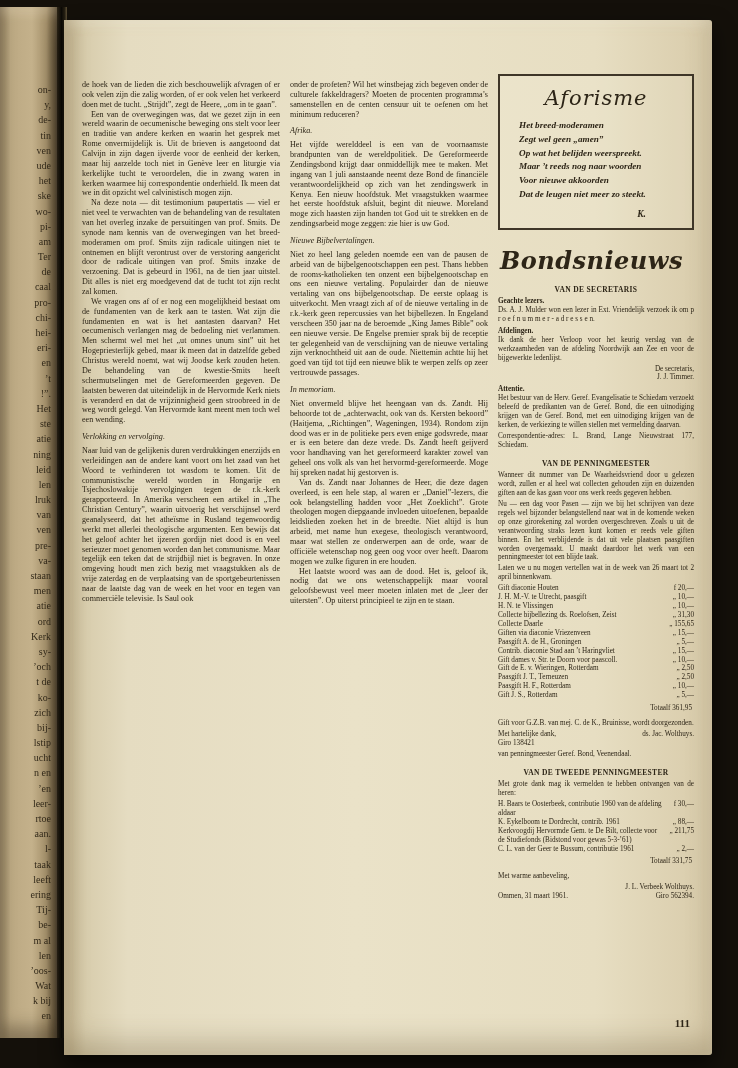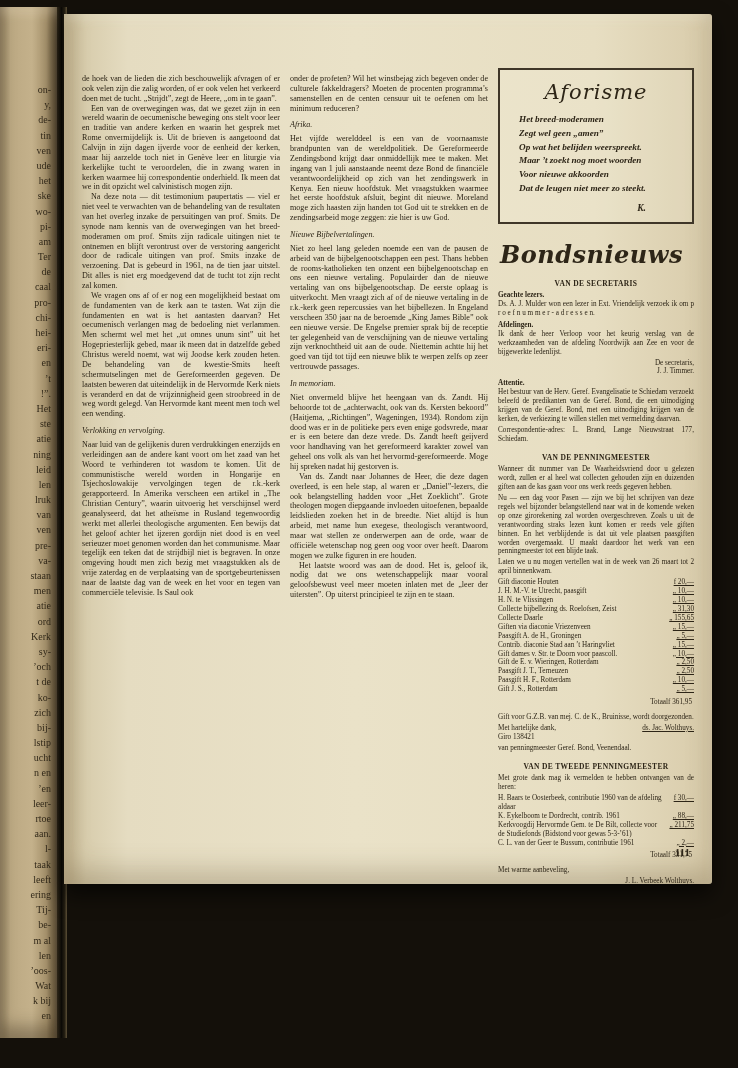--- a/index.html
+++ b/index.html
@@ -21,21 +21,21 @@
     padding:78px 7px 0 0;display:flex;flex-direction:column;align-items:flex-end;gap:5.2px;
     font-size:10px;line-height:1;color:#332a1a;
   }
   .spine-gap{
     position:absolute;left:57px;top:7px;width:10px;height:1031px;
     background:linear-gradient(90deg,#2e2617,#0c0a06 45%,#241e12 75%,#5e5138);
   }
 
   
   .page{
-    position:absolute;left:64px;top:14px;width:648px;height:870px;overflow:hidden;
+    position:absolute;left:64px;top:20px;width:648px;height:1035px;overflow:hidden;
     background:linear-gradient(90deg,#bfb08c 0px,#d8cdad 22px,#e5dcc1 64px,#eae2c8 45%,#e7dec2 82%,#d8cbaa 100%);
     border-radius:0 3px 3px 0;
     box-shadow:0 10px 22px rgba(0,0,0,.65), inset 0 -14px 26px rgba(96,80,48,.28), inset 0 6px 10px rgba(255,252,236,.25);
     color:#2d2517;
   }
 
   .col{position:absolute;top:60px;}
   .col1{left:18px;width:198px;}
   .col2{left:226px;width:198px;}
   .col3{left:434px;width:196px;top:54px;}
@@ -47,21 +47,21 @@
   .s-h{font-style:italic;text-align:left;text-indent:0;margin:7px 0 4px;}
 
   
   .bn-blocks{font-size:7.2px;line-height:1.24;text-align:justify;}
   .s-sechead{font-weight:bold;text-align:center;letter-spacing:.35px;margin:9px 0 3px;font-size:7.5px;text-indent:0;}
   .s-bold{font-weight:bold;text-align:left;margin-top:3px;text-indent:0;}
   .s-body{margin-bottom:2px;}
   .s-right{text-align:right;}
   .s-row{display:flex;text-align:left;}
   .s-row .t{flex:1;}
-  .s-row .amt{white-space:nowrap;margin-left:4px;text-decoration:underline;}
+  .s-row .amt{white-space:nowrap;margin-left:4px;}
   .s-total{display:flex;justify-content:flex-end;margin:4px 2px 6px 0;}
   .amt:empty{display:none;}
 
   
   .aforisme{
     border:2px solid #3f3628;padding:10px 12px 9px;margin-bottom:16px;
     background:rgba(255,252,240,.14);
   }
   .af-title{
     text-align:center;font-family:"DejaVu Serif",serif;font-style:italic;font-weight:500;
@@ -256,21 +256,21 @@
       <div class="aforisme">
         <div class="af-title">Aforisme</div>
         <div>
 
             <div class="af-line">Het breed-moderamen</div>
 
             <div class="af-line">Zegt wel geen „amen”</div>
 
             <div class="af-line">Op wat het belijden weerspreekt.</div>
 
-            <div class="af-line">Maar ’t zoekt nog moet woorden</div>
+            <div class="af-line">Maar ’t reeds nog naar woorden</div>
 
             <div class="af-line">Voor nieuwe akkoorden</div>
 
             <div class="af-line">Dat de leugen niet meer zo steekt.</div>
           </div>
         <div class="af-sig">K.</div>
       </div>
 
       <div class="bn-title">Bondsnieuws</div>
 

